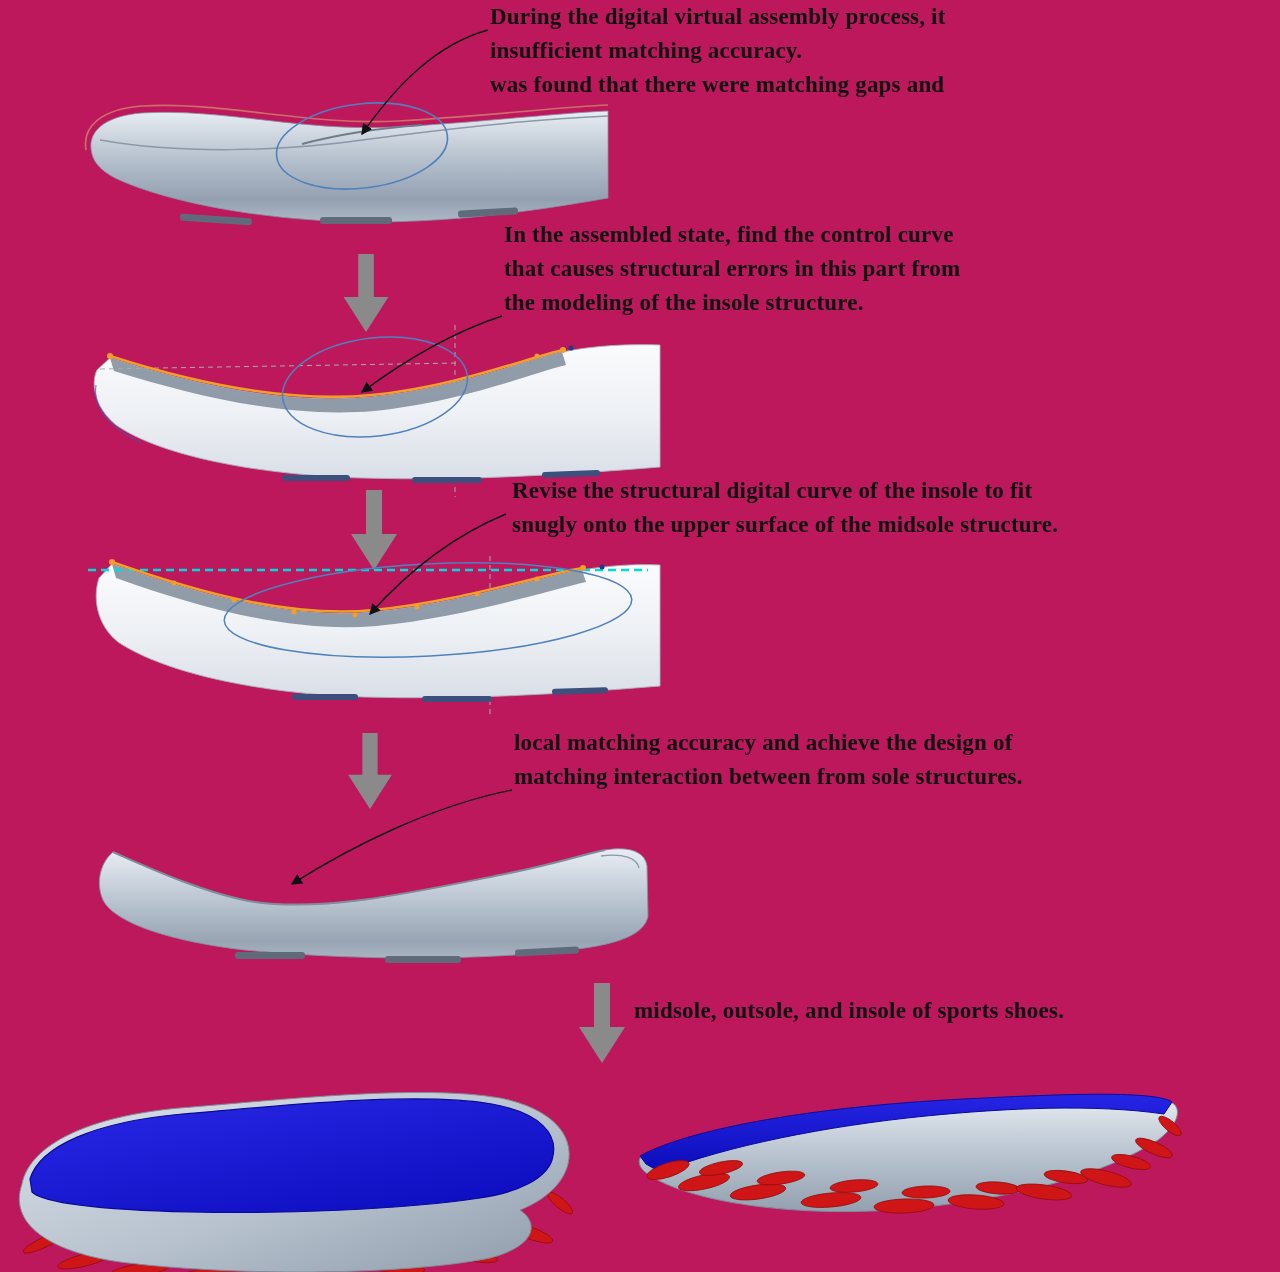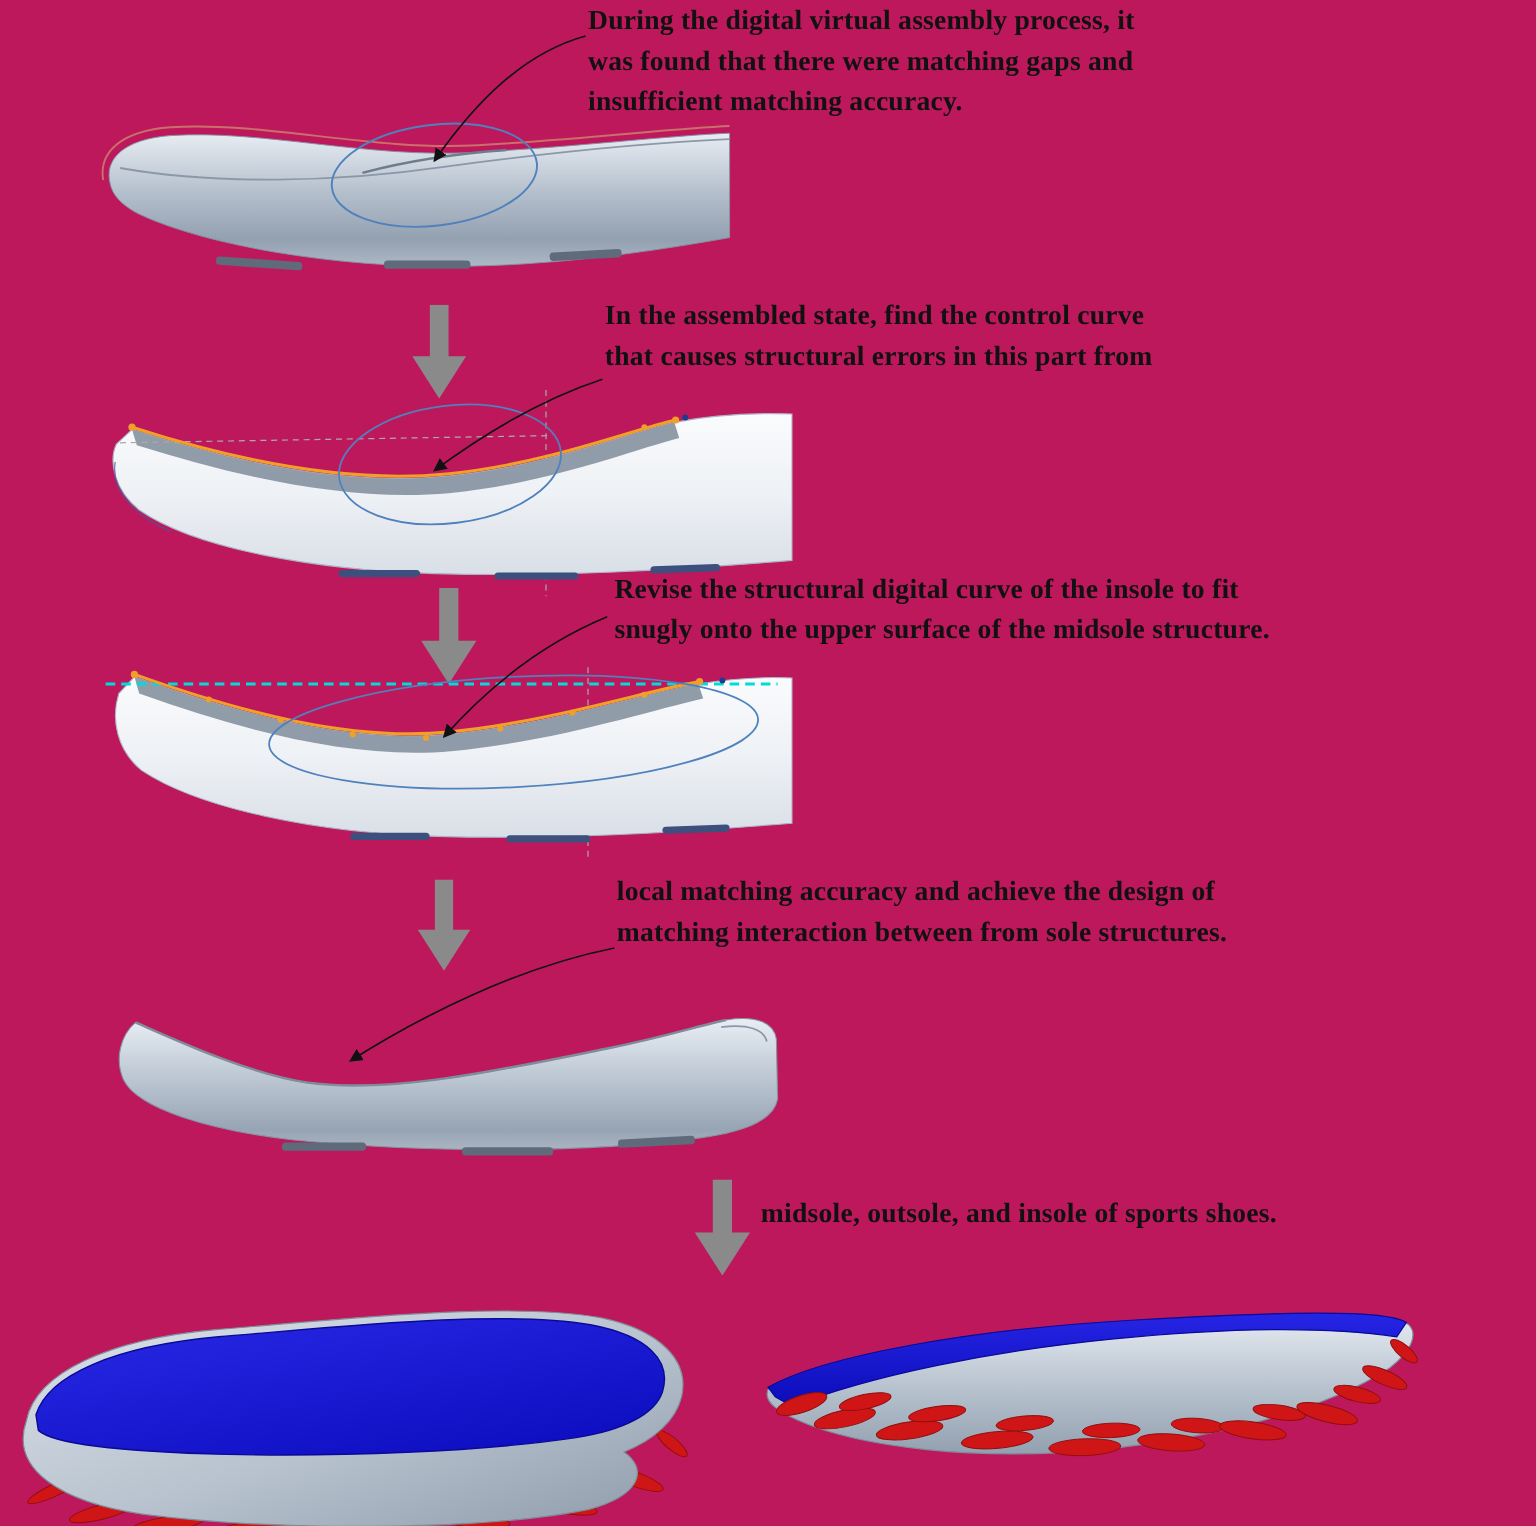--- a/index.html
+++ b/index.html
@@ -14,22 +14,22 @@
   .abs{position:absolute;}
   svg{display:block;}
 </style>
 </head>
 <body>
 
 <div id="canvas">
 
   <div class="caption" style="left:490px;top:0px;width:600px">
     <div>During the digital virtual assembly process, it</div>
+    <div>insufficient matching accuracy.</div>
     <div>was found that there were matching gaps and</div>
-    <div>insufficient matching accuracy.</div>
   </div>
 
   <svg class="abs" style="left:70px;top:82px" width="540" height="160" viewBox="0 0 540 160">
     <defs>
       <linearGradient id="gradA" x1="0" y1="0" x2="0" y2="1">
         <stop offset="0" stop-color="#e8edf3"></stop>
         <stop offset="0.45" stop-color="#b4bfcc"></stop>
         <stop offset="0.8" stop-color="#93a0b0"></stop>
         <stop offset="1" stop-color="#aeb9c6"></stop>
       </linearGradient>
@@ -51,23 +51,24 @@
       <path d="M0,0 L8,4 L0,8 z" fill="#111"></path>
         </marker>
       </defs>
     <path d="M 136 8 C 85 22, 45 62, 10 112" fill="none" stroke="#111" stroke-width="1.4" marker-end="url(#m1)"></path>
   </svg>
 
   <svg class="abs" style="left:343px;top:254px" width="46" height="78" viewBox="0 0 46 80">
     <polygon points="15,0 31,0 31,44 46,44 23,80 0,44 15,44" fill="#8a8a8a"></polygon>
   </svg>
 
-  <div class="caption" style="left:504px;top:246px;width:600px">
+  <div class="caption" style="left:504px;top:218px;width:600px">
     <div>In the assembled state, find the control curve</div>
     <div>that causes structural errors in this part from</div>
+    <div>the modeling of the insole structure.</div>
   </div>
 
   <svg class="abs" style="left:82px;top:325px" width="585" height="172" viewBox="0 0 585 172">
     <defs>
       <linearGradient id="gradB" x1="0" y1="0" x2="0" y2="1">
         <stop offset="0" stop-color="#fafbfd"></stop>
         <stop offset="0.5" stop-color="#eef1f5"></stop>
         <stop offset="1" stop-color="#d9dfe7"></stop>
       </linearGradient>
     </defs>

